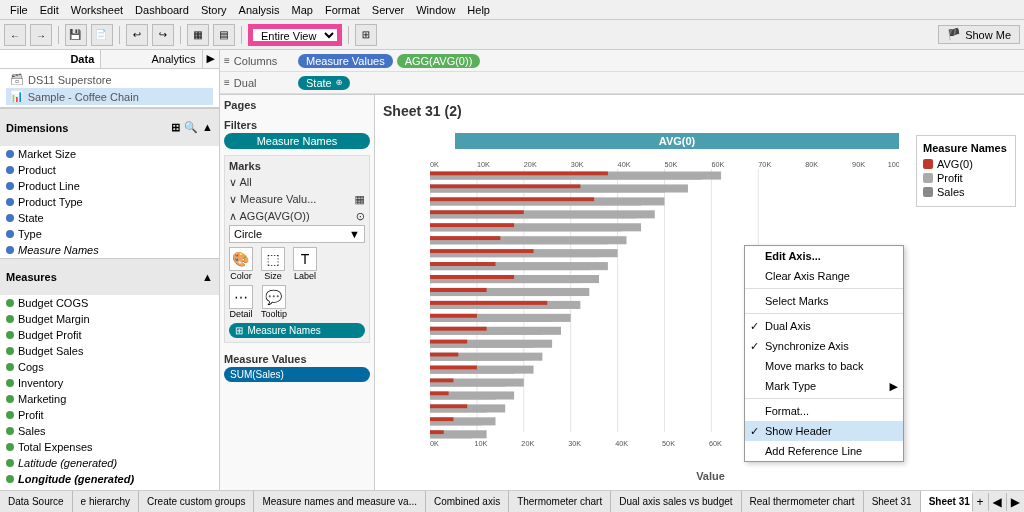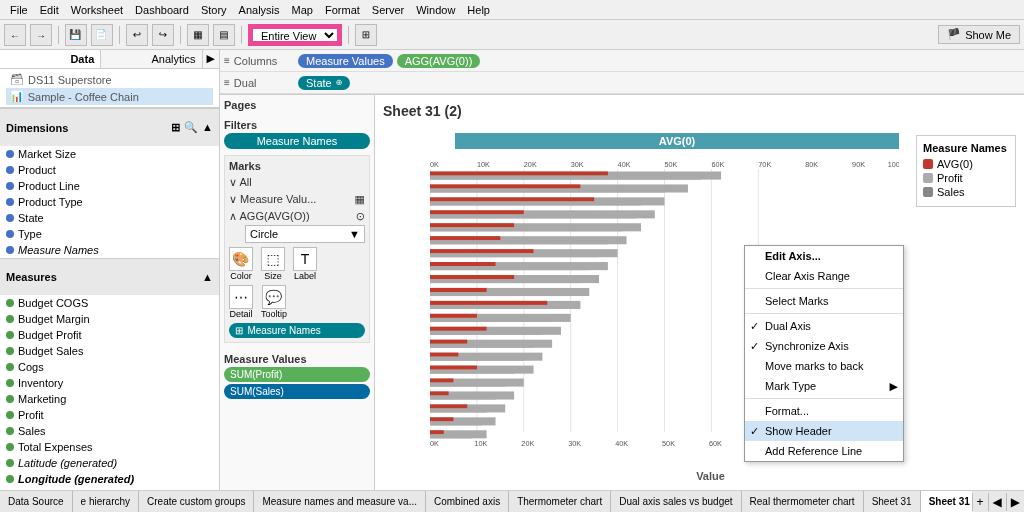--- a/index.html
+++ b/index.html
@@ -43,21 +43,21 @@
     .shelf-label { width: 70px; font-size: 11px; color: #555; display: flex; align-items: center; gap: 4px; }
     .pill { background: #4472c4; color: white; padding: 1px 8px; border-radius: 10px; font-size: 11px; cursor: pointer; display: flex; align-items: center; gap: 4px; }
     .pill.green { background: #5aaf5a; }
     .pill.teal { background: #00808c; }
 
     
     .side-controls { width: 155px; border-right: 1px solid #ccc; background: #f9f9f9; display: flex; flex-direction: column; padding: 4px; gap: 6px; }
     .sc-section-title { font-weight: bold; font-size: 11px; color: #333; margin-bottom: 2px; }
     .filter-pill { background: #00808c; color: white; padding: 2px 8px; border-radius: 10px; font-size: 11px; text-align: center; cursor: pointer; }
     .marks-section { background: #f0f0f0; border: 1px solid #ddd; padding: 4px; }
-    .marks-dropdown { display: flex; align-items: center; justify-content: space-between; background: #fff; border: 1px solid #bbb; padding: 2px 4px; font-size: 11px; cursor: pointer; margin-bottom: 4px; margin-left: 16px; }
+    .marks-dropdown { display: flex; align-items: center; justify-content: space-between; background: #fff; border: 1px solid #bbb; padding: 2px 4px; font-size: 11px; cursor: pointer; margin-bottom: 4px; }
     .marks-icons-row { display: flex; gap: 8px; margin-bottom: 4px; }
     .marks-icon-btn { display: flex; flex-direction: column; align-items: center; font-size: 9px; cursor: pointer; }
     .marks-icon { width: 24px; height: 24px; border: 1px solid #bbb; background: #fff; display: flex; align-items: center; justify-content: center; font-size: 14px; }
     .measure-names-pill { background: #00808c; color: white; padding: 2px 6px; border-radius: 10px; font-size: 10px; text-align: center; cursor: pointer; margin-top: 2px; display: flex; align-items: center; gap: 4px; }
 
     
     .mv-section { margin-top: 4px; }
     .mv-pill { color: white; padding: 2px 6px; border-radius: 10px; font-size: 10px; cursor: pointer; margin-bottom: 2px; }
     .mv-profit { background: #5aaf5a; }
     .mv-sales { background: #0369a1; }
@@ -319,21 +319,20 @@
               <span>Tooltip</span>
             </div>
           </div>
           <div class="measure-names-pill">
             <span>⊞</span>
             <span>Measure Names</span>
           </div>
         </div>
         <div class="mv-section">
           <div class="sc-section-title">Measure Values</div>
-          <div class="mv-pill mv-profit">SUM(Profit)</div>
           <div class="mv-pill mv-sales">SUM(Sales)</div>
         </div>
       </div>
 
       <div class="chart-inner" style="position:relative; flex:1;">
         <div class="chart-title">Sheet 31 (2)</div>
 
         <div style="position:absolute; left:80px; right:125px; top:38px; background:#4a9eae; color:white; text-align:center; font-size:11px; font-weight:bold; padding:2px;">
           <span>AVG(0)</span>
         </div>

